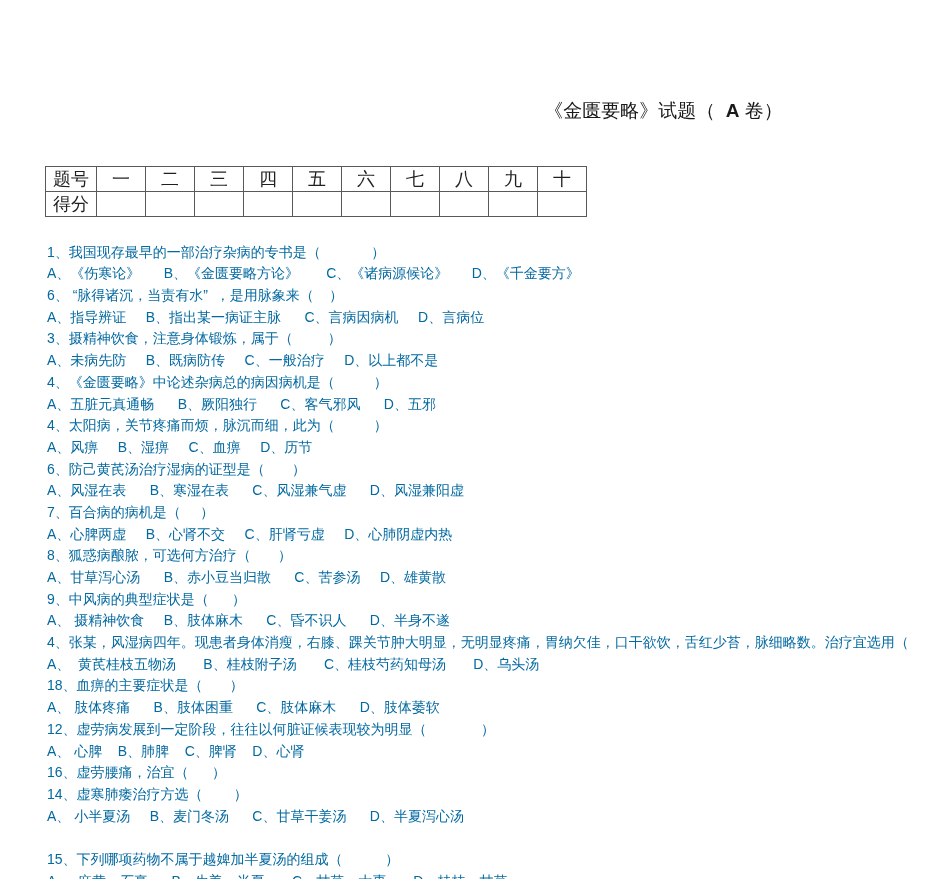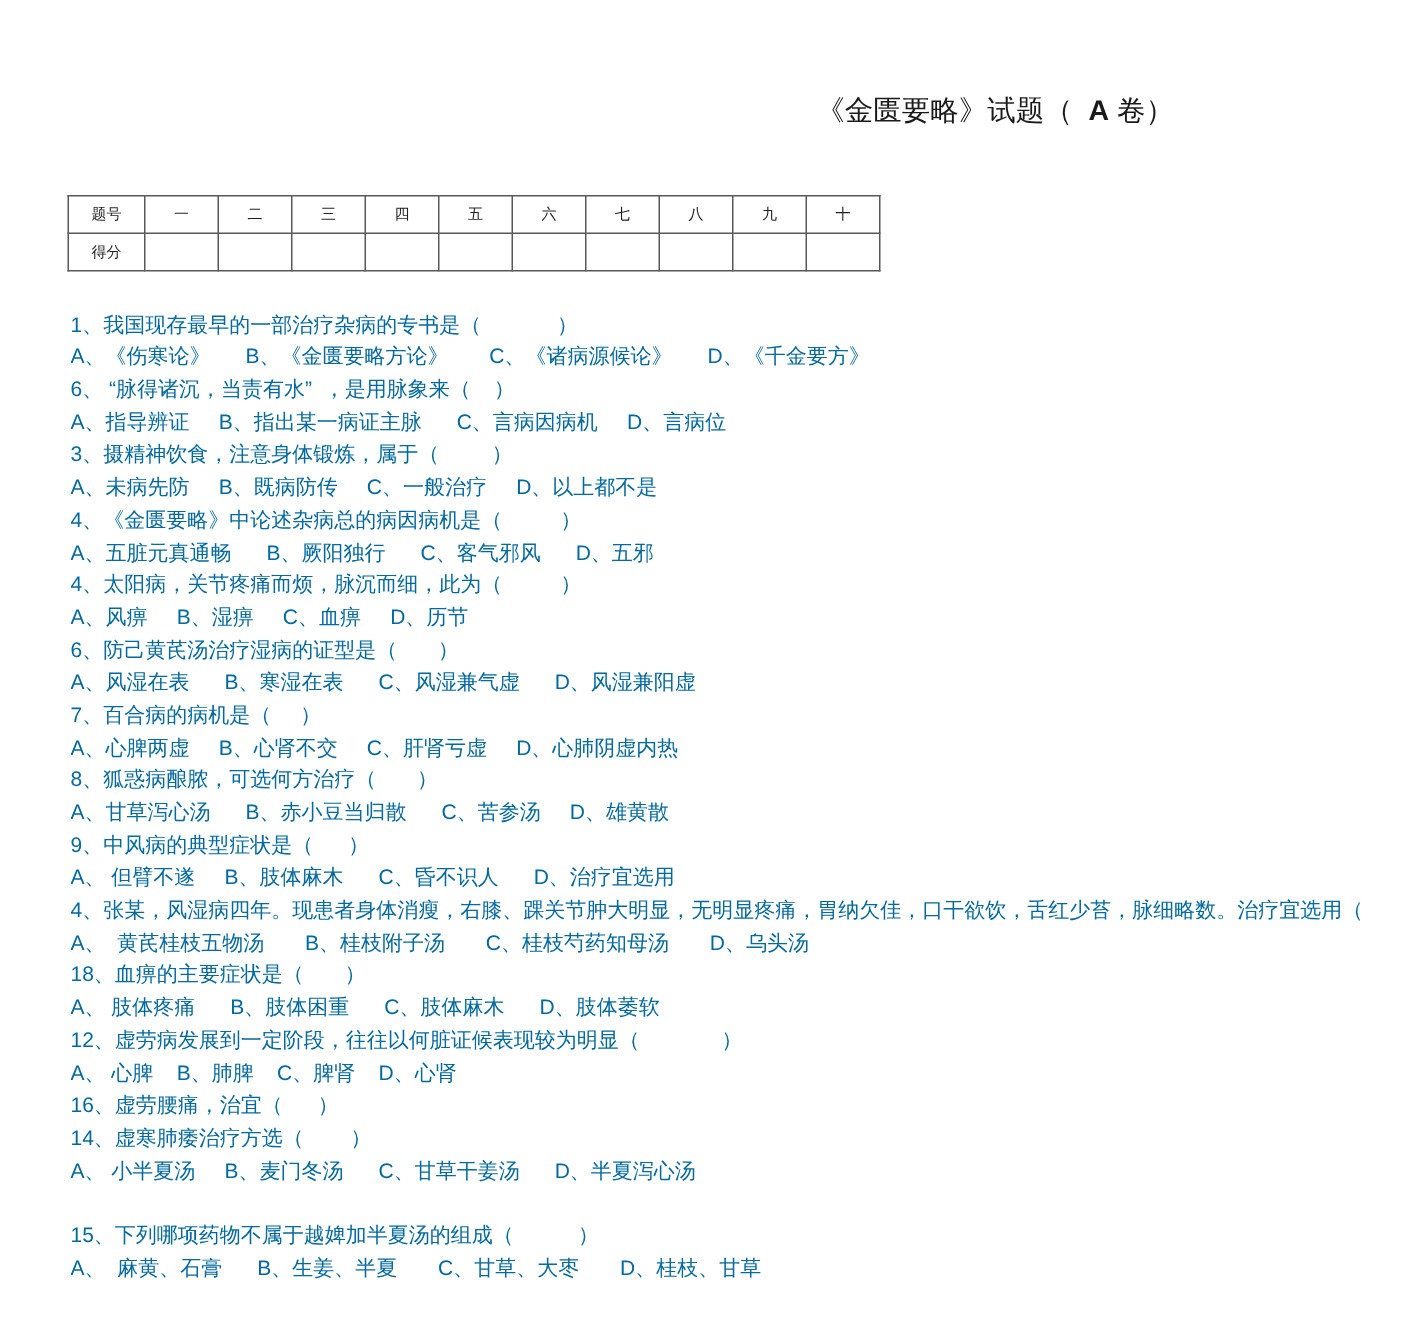--- a/index.html
+++ b/index.html
@@ -6,40 +6,40 @@
   body {
     width: 941px; height: 879px;
     background: #ffffff;
     font-family: "Liberation Sans", "DejaVu Sans", sans-serif;
     color: #1f1f1f;
     overflow: hidden;
   }
   .page { position: relative; width: 941px; height: 879px; background: #fff; }
 
   .title {
-    padding-top: 36px;
+    padding-top: 72px;
     margin-left: 523px;
     font-size: 19px;
     line-height: 26px;
     white-space: pre;
     color: #1a1a1a;
   }
   .title .bold { font-weight: 700; }
 
   table.score-table {
     margin: 16px 0 0 45px;
     border-collapse: collapse;
     table-layout: fixed;
   }
   table.score-table td {
     border: 1px solid #595959;
     height: 24px;
     width: 48px;
     padding: 0;
-    font-size: 10px;
+    font-size: 18px;
     text-align: center;
     color: #1f1f1f;
     overflow: hidden;
   }
   table.score-table td.label { width: 50px; }
 
   .content { margin-left: 47px; margin-top: 3px; }
   .line {
     height: 21.7px;
     line-height: 21.7px;
@@ -122,21 +122,21 @@
         <div>
           <div class="line">7、百合病的病机是（     ）</div>
           <div class="line">A、心脾两虚     B、心肾不交     C、肝肾亏虚     D、心肺阴虚内热</div>
         </div>
         <div>
           <div class="line">8、狐惑病酿脓，可选何方治疗（       ）</div>
           <div class="line">A、甘草泻心汤      B、赤小豆当归散      C、苦参汤     D、雄黄散</div>
         </div>
         <div>
           <div class="line">9、中风病的典型症状是（      ）</div>
-          <div class="line">A、 但臂不遂     B、肢体麻木      C、昏不识人      D、治疗宜选用</div>
+          <div class="line">A、 摄精神饮食     B、肢体麻木      C、昏不识人      D、半身不遂</div>
         </div>
         <div>
           <div class="line">4、张某，风湿病四年。现患者身体消瘦，右膝、踝关节肿大明显，无明显疼痛，胃纳欠佳，口干欲饮，舌红少苔，脉细略数。治疗宜选用（</div>
           <div class="line">A、  黄芪桂枝五物汤       B、桂枝附子汤       C、桂枝芍药知母汤       D、乌头汤</div>
         </div>
         <div>
           <div class="line">18、血痹的主要症状是（       ）</div>
           <div class="line">A、 肢体疼痛      B、肢体困重      C、肢体麻木      D、肢体萎软</div>
         </div>
         <div>

